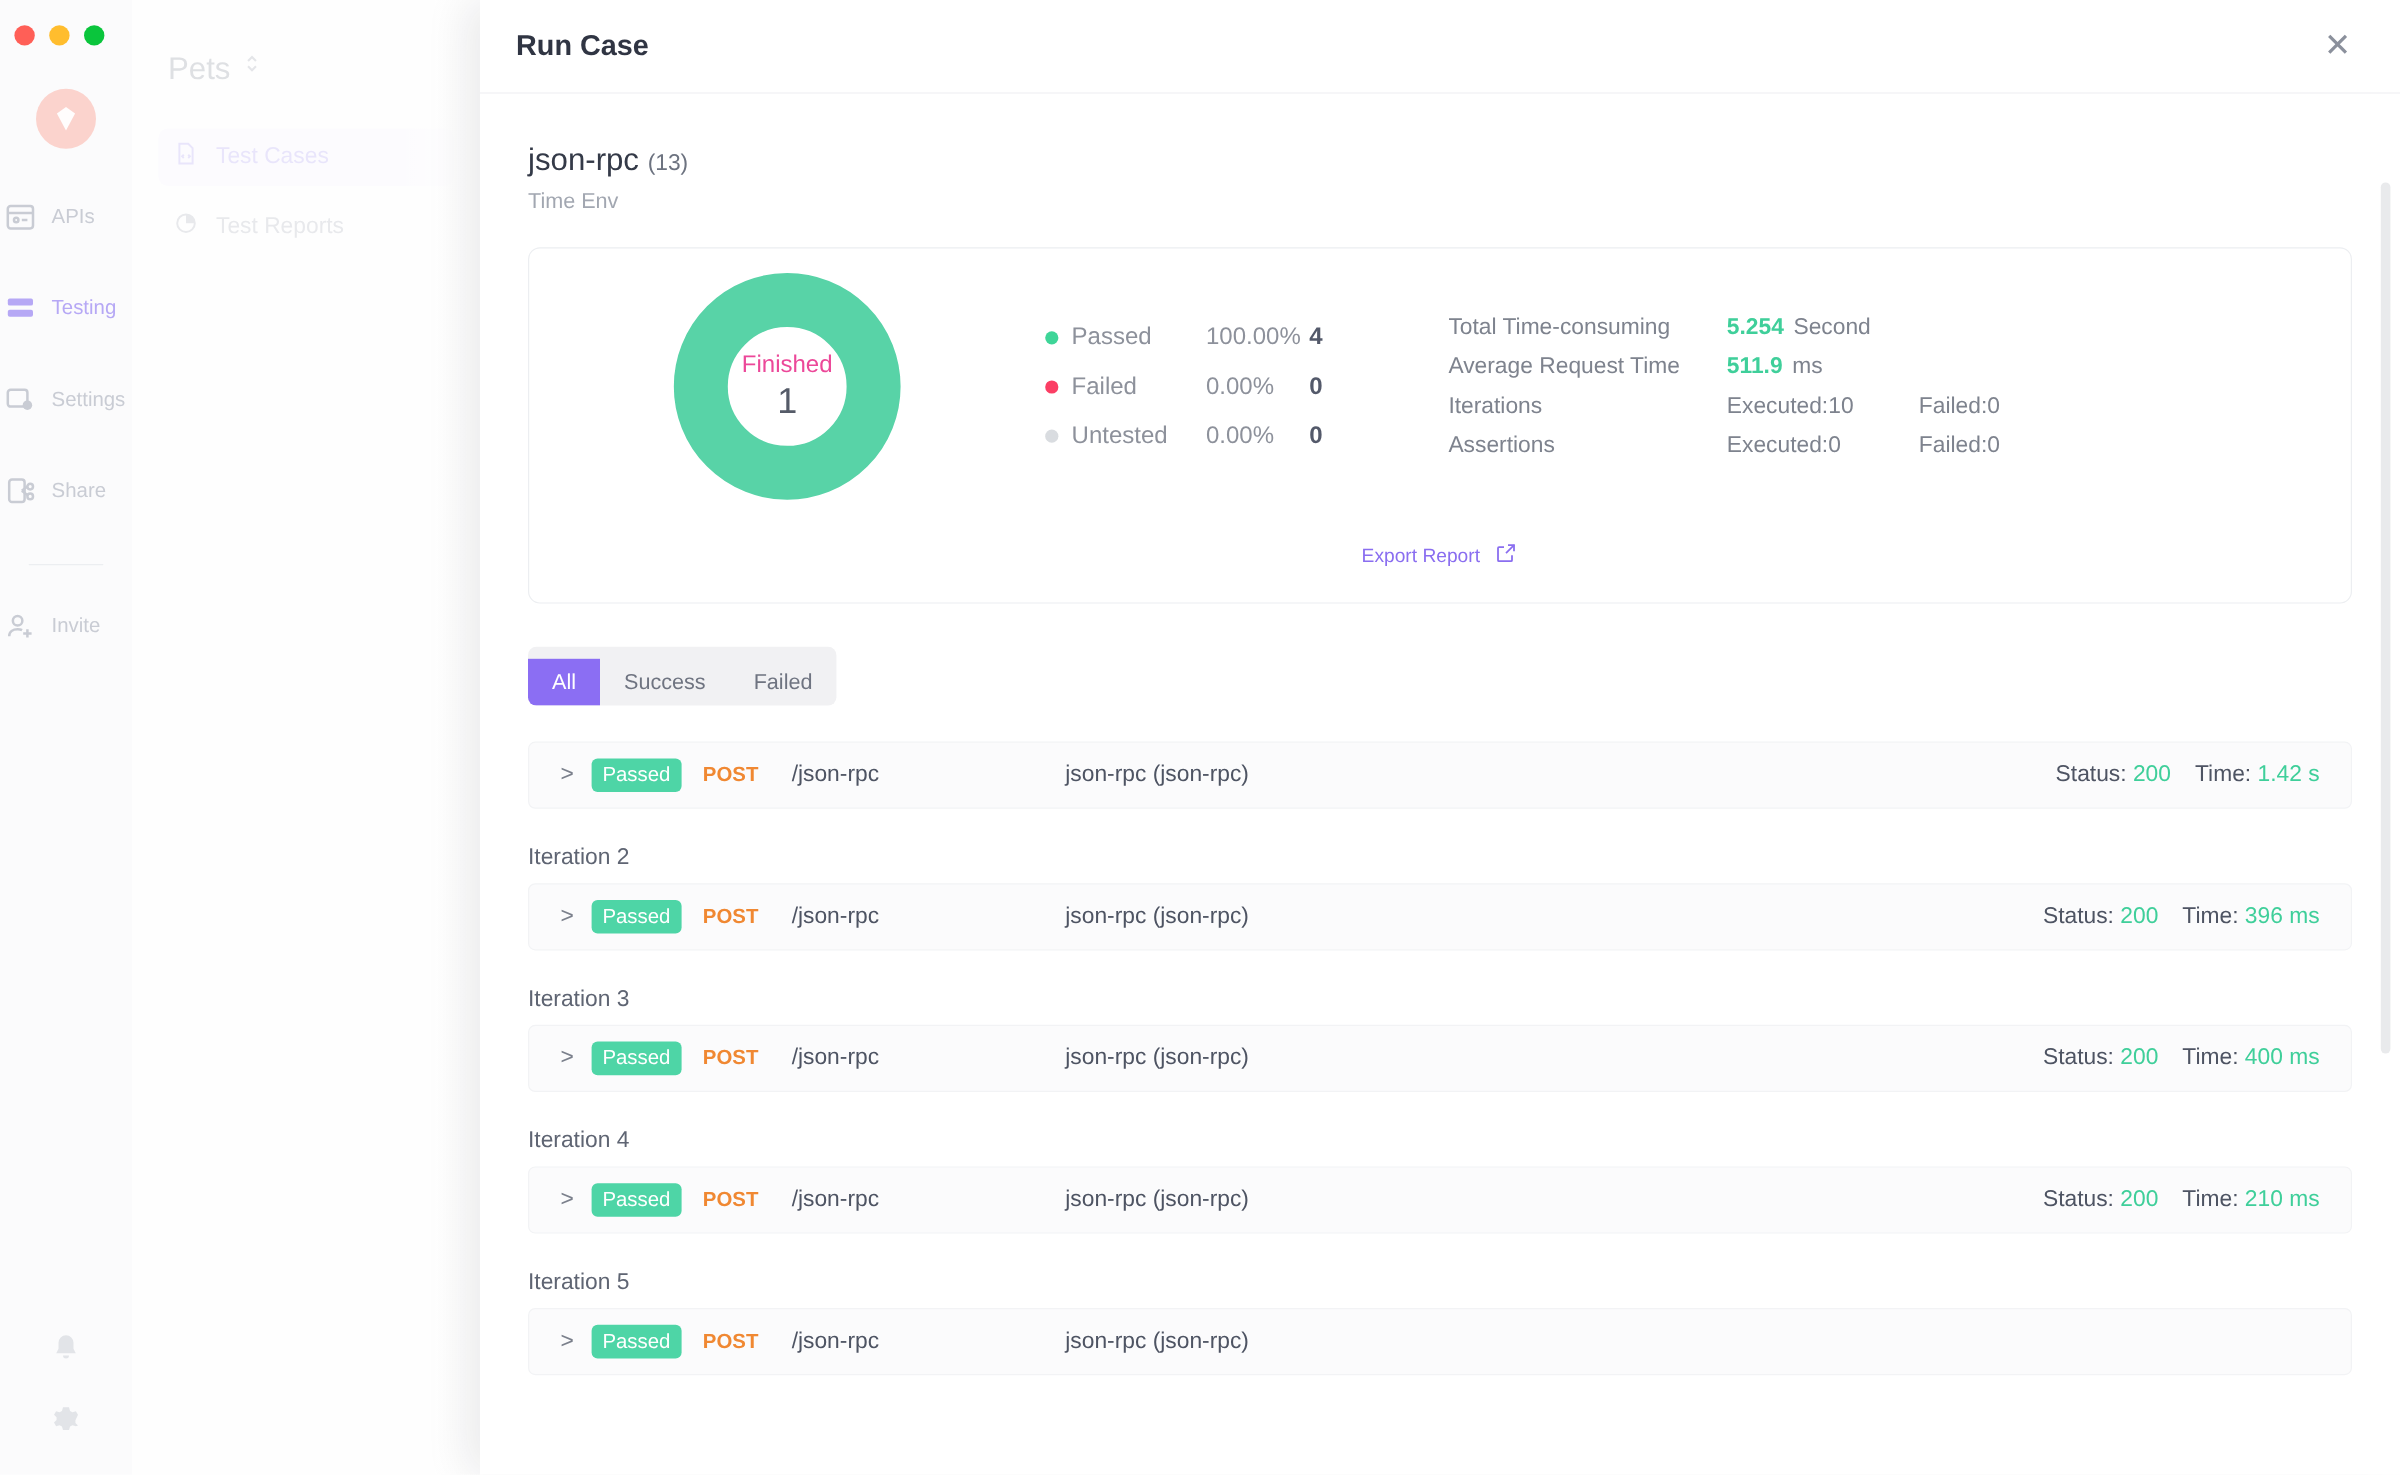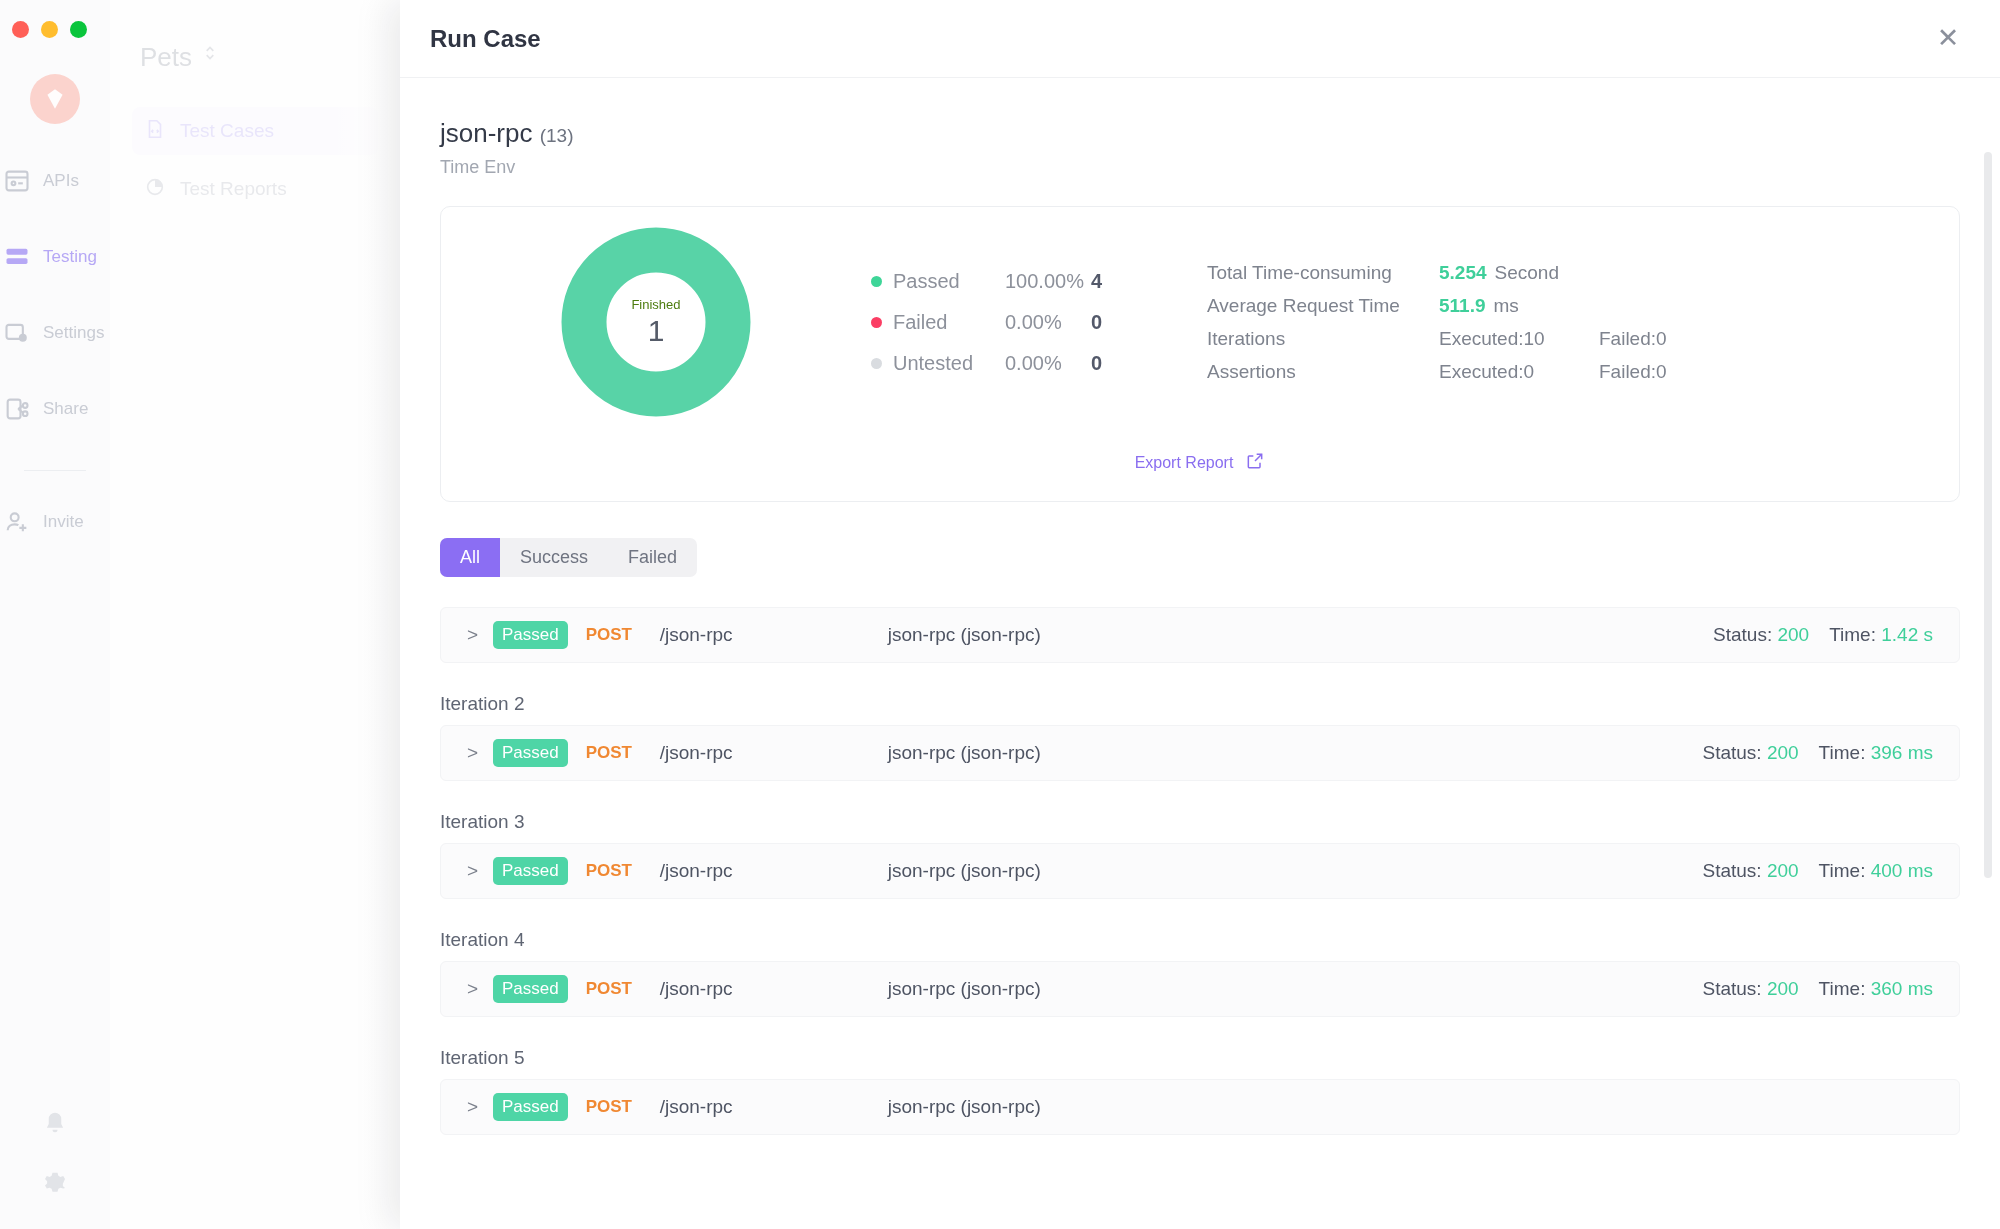--- a/index.html
+++ b/index.html
@@ -95,42 +95,42 @@
     padding: 20px 0 26px 0;
   }
   .summary-top { display:flex; align-items:center; }
 
   .donut-wrap { width: 430px; display:flex; justify-content:center; }
   .donut { position:relative; width:190px; height:190px; }
   .donut-center {
     position:absolute; inset:0; display:flex; flex-direction:column;
     align-items:center; justify-content:center; gap:2px;
   }
-  .donut-label { font-size:13px; color:#4d7c0f; }
+  .donut-label { font-size:20px; color:#ec4899; }
   .donut-value { font-size:30px; color:#555b68; }
 
   .legend { width: 300px; display:flex; flex-direction:column; gap:18px; }
   .legend-row { display:flex; align-items:center; font-size:20px; color:#8d919b; }
   .legend-dot { width:11px; height:11px; border-radius:50%; margin-right:11px; }
   .legend-name { width:112px; }
   .legend-pct { width:86px; }
   .legend-num { font-weight:700; color:#53596a; }
 
   .metrics { display:flex; flex-direction:column; gap:11px; margin-left: 36px; }
   .metric-row { display:flex; align-items:center; font-size:19px; color:#7e838e; }
   .metric-label { width:232px; }
   .metric-strong { color:#3fcf9a; font-weight:700; }
   .metric-unit { color:#7e838e; margin-left:8px; }
   .metric-col { width:160px; color:#7e838e; }
 
   .export-wrap { display:flex; justify-content:center; margin-top:34px; }
   .export-link { display:flex; align-items:center; gap:12px; color:#8a6ef0; font-size:16px; }
 
   .filters { display:flex; background:#f1f1f3; border-radius:7px; width:fit-content; margin: 36px 0 0 0; overflow:hidden; }
-  .filter-tab { padding: 9px 20px; font-size:18px; color:#6f7481; }
+  .filter-tab { padding: 9px 20px; font-size:18px; color:#6f7481;margin-top:10px; }
   .filter-tab.active { background:#8b6ef3; color:#ffffff; }
 
   .iteration-group { margin-top: 30px; }
   .iteration-title { font-size:19px; color:#5f6573; margin-bottom:10px; }
   .iter-row {
     display:flex; align-items:center; height:56px;
     background:#fbfbfc; border:1px solid #f2f3f5; border-radius:6px;
     padding: 0 26px 0 26px; margin-left:0;
   }
   .chev { width:26px; color:#7b808c; font-size:19px; }
@@ -442,21 +442,21 @@
             <span class="method">POST</span>
             <span class="path">/json-rpc</span>
             <span class="casename">json-rpc (json-rpc)</span>
             <span class="row-right">
               <span>
                 <span>Status:</span>
                 <span class="val-green">200</span>
               </span>
               <span>
                 <span>Time:</span>
-                <span class="val-green">360 ms</span>
+                <span class="val-green">210 ms</span>
               </span>
             </span>
           </div>
         </div>
 
         <div class="iteration-group">
           <div class="iteration-title">Iteration 5</div>
           <div class="iter-row">
             <span class="chev">&gt;</span>
             <span class="badge">Passed</span>

